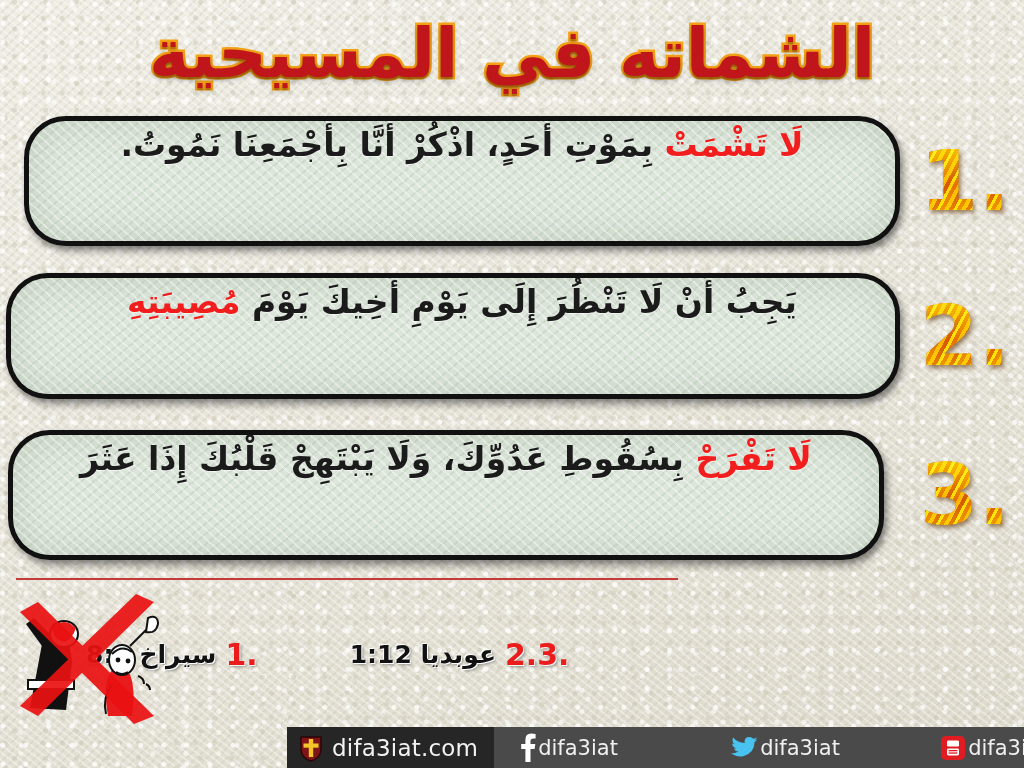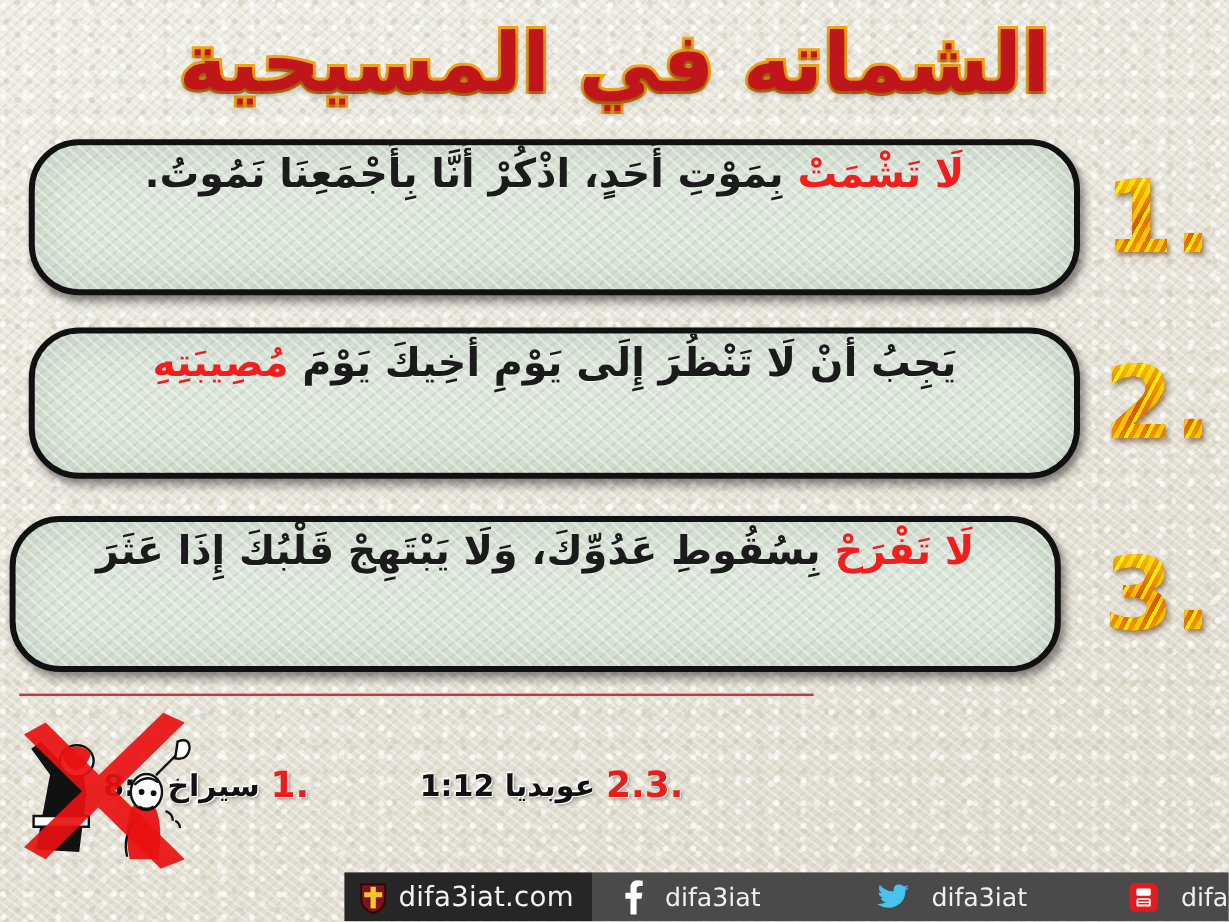--- a/index.html
+++ b/index.html
@@ -116,21 +116,21 @@
   }
   #brand{
     background:#262626;display:flex;align-items:center;gap:9px;
     padding:0 16px 0 12px;
   }
   #brand .txt{color:#f2f2f2;font-size:23px;letter-spacing:.2px;}
   #social{
     flex:1;background:#4a4a4a;display:flex;align-items:center;
     gap:0;padding-left:26px;
   }
-  .soc{display:flex;align-items:center;gap:18px;width:210px;}
+  .soc{display:flex;align-items:center;gap:2px;width:210px;}
   .soc .txt{color:#f0f0f0;font-size:21px;}
 </style>
 </head>
 <body>
 
 <div id="page">
 
   <div id="title-wrap">
     <div id="title">الشماته في المسيحية</div>
   </div>
@@ -139,21 +139,21 @@
     <div class="num">1.</div>
     <div class="card" style="width:866px;height:120px;margin-right:6px;">
       <div class="verse">
         <span class="hl">لَا تَشْمَتْ </span><span>بِمَوْتِ أَحَدٍ، اذْكُرْ أَنَّا بِأَجْمَعِنَا نَمُوتُ.</span>
       </div>
     </div>
   </div>
 
   <div class="row" style="top:273px;height:126px;">
     <div class="num">2.</div>
-    <div class="card" style="width:866px;height:116px;margin-right:6px;">
+    <div class="card" style="width:866px;height:116px;margin-right:6px;padding-left:18px;">
       <div class="verse">
         <span>يَجِبُ أَنْ لَا تَنْظُرَ إِلَى يَوْمِ أَخِيكَ يَوْمَ </span><span class="hl">مُصِيبَتِهِ</span>
       </div>
     </div>
   </div>
 
   <div class="row" style="top:430px;height:130px;">
     <div class="num">3.</div>
     <div class="card" style="width:866px;height:120px;margin-right:22px;">
       <div class="verse">

